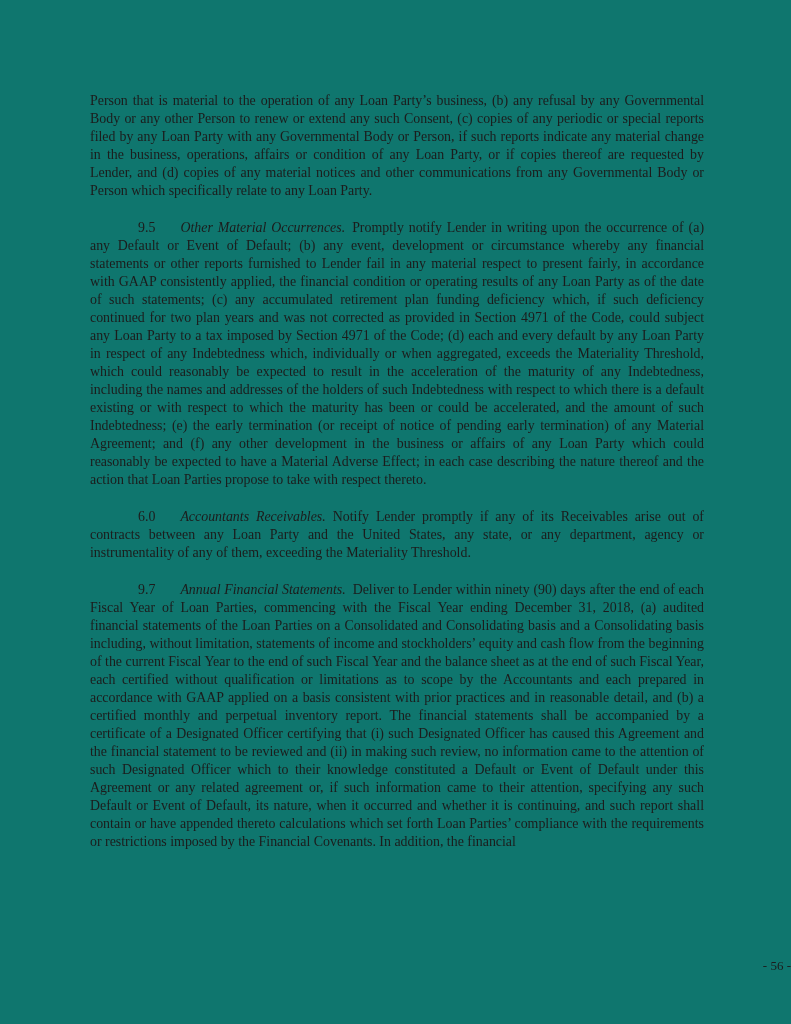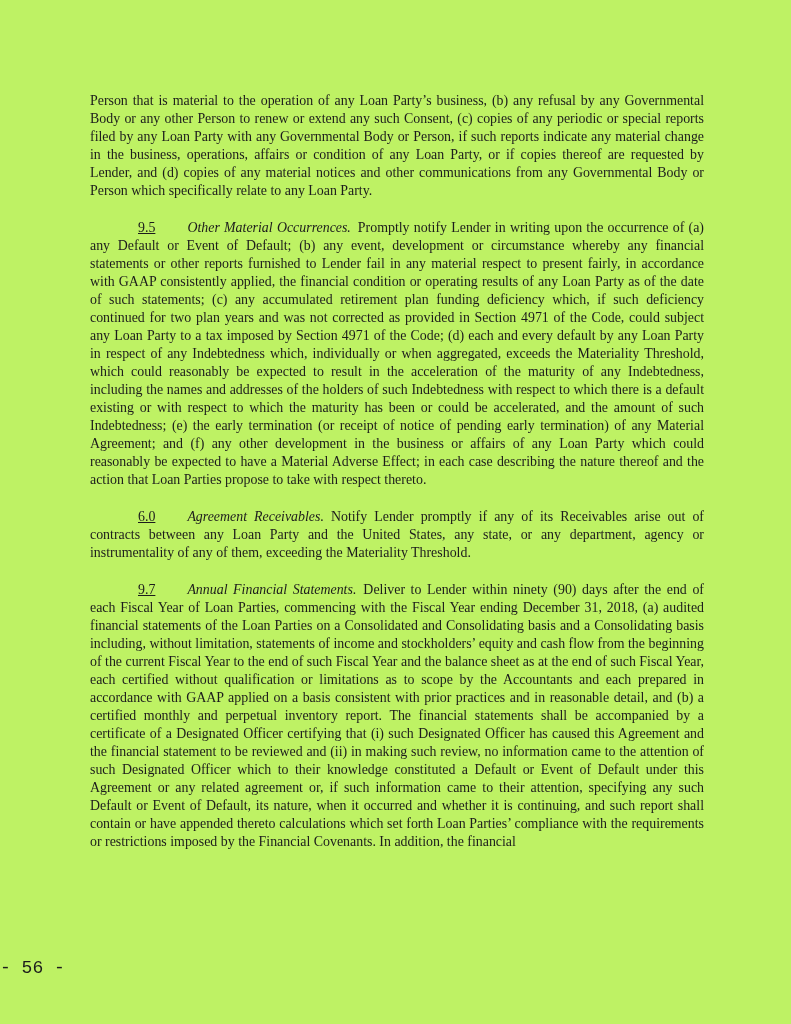--- a/index.html
+++ b/index.html
@@ -4,21 +4,21 @@
 <style>
   html, body {
     margin: 0;
     padding: 0;
     background: #ffffff;
   }
   .page {
     position: relative;
     width: 791px;
     height: 1024px;
-    background: #bef264;
+    background: #0f766e;
     overflow: hidden;
     font-family: "Liberation Serif", "DejaVu Serif", serif;
     color: #1c1c1c;
   }
   .text-block {
     position: absolute;
     left: 90px;
     top: 92px;
     width: 614px;
     font-size: 13.9px;
@@ -29,51 +29,49 @@
     margin: 0;
   }
   p.para + p.para {
     margin-top: 19px;
   }
   p.section {
     text-indent: 48px;
   }
   .sec-num {
     font-weight: normal;
-    margin-right: 32px;
-    text-decoration: underline;
+    margin-right: 25px;
   }
   .sec-head {
     font-weight: normal;
     font-style: italic;
     margin-right: 7px;
   }
   .page-number {
     position: absolute;
     top: 958px;
     left: 0;
     width: 100%;
-    text-align: left;
-    font-size: 18px;
+    text-align: right;
+    font-size: 13px;
     color: #1c1c1c;
-    font-family: Liberation Mono, monospace;
   }
 </style>
 </head>
 <body>
 
 <div class="page">
 
   <div class="text-block">
 
     <p class="para continuation"><span>Person that is material to the operation of any Loan Party’s business, (b) any refusal by any Governmental Body or any other Person to renew or extend any such Consent, (c) copies of any periodic or special reports filed by any Loan Party with any Governmental Body or Person, if such reports indicate any material change in the business, operations, affairs or condition of any Loan Party, or if copies thereof are requested by Lender, and (d) copies of any material notices and other communications from any Governmental Body or Person which specifically relate to any Loan Party.</span></p>
 
     <p class="para section"><span class="sec-num">9.5</span><span class="sec-head">Other Material Occurrences.</span><span class="sec-body">Promptly notify Lender in writing upon the occurrence of (a) any Default or Event of Default; (b) any event, development or circumstance whereby any financial statements or other reports furnished to Lender fail in any material respect to present fairly, in accordance with GAAP consistently applied, the financial condition or operating results of any Loan Party as of the date of such statements; (c) any accumulated retirement plan funding deficiency which, if such deficiency continued for two plan years and was not corrected as provided in Section 4971 of the Code, could subject any Loan Party to a tax imposed by Section 4971 of the Code; (d) each and every default by any Loan Party in respect of any Indebtedness which, individually or when aggregated, exceeds the Materiality Threshold, which could reasonably be expected to result in the acceleration of the maturity of any Indebtedness, including the names and addresses of the holders of such Indebtedness with respect to which there is a default existing or with respect to which the maturity has been or could be accelerated, and the amount of such Indebtedness; (e) the early termination (or receipt of notice of pending early termination) of any Material Agreement; and (f) any other development in the business or affairs of any Loan Party which could reasonably be expected to have a Material Adverse Effect; in each case describing the nature thereof and the action that Loan Parties propose to take with respect thereto.</span></p>
 
-    <p class="para section"><span class="sec-num">6.0</span><span class="sec-head">Agreement Receivables.</span><span class="sec-body">Notify Lender promptly if any of its Receivables arise out of contracts between any Loan Party and the United States, any state, or any department, agency or instrumentality of any of them, exceeding the Materiality Threshold.</span></p>
+    <p class="para section"><span class="sec-num">6.0</span><span class="sec-head">Accountants Receivables.</span><span class="sec-body">Notify Lender promptly if any of its Receivables arise out of contracts between any Loan Party and the United States, any state, or any department, agency or instrumentality of any of them, exceeding the Materiality Threshold.</span></p>
 
     <p class="para section"><span class="sec-num">9.7</span><span class="sec-head">Annual Financial Statements.</span><span class="sec-body">Deliver to Lender within ninety (90) days after the end of each Fiscal Year of Loan Parties, commencing with the Fiscal Year ending December 31, 2018, (a) audited financial statements of the Loan Parties on a Consolidated and Consolidating basis and a Consolidating basis including, without limitation, statements of income and stockholders’ equity and cash flow from the beginning of the current Fiscal Year to the end of such Fiscal Year and the balance sheet as at the end of such Fiscal Year, each certified without qualification or limitations as to scope by the Accountants and each prepared in accordance with GAAP applied on a basis consistent with prior practices and in reasonable detail, and (b) a certified monthly and perpetual inventory report. The financial statements shall be accompanied by a certificate of a Designated Officer certifying that (i) such Designated Officer has caused this Agreement and the financial statement to be reviewed and (ii) in making such review, no information came to the attention of such Designated Officer which to their knowledge constituted a Default or Event of Default under this Agreement or any related agreement or, if such information came to their attention, specifying any such Default or Event of Default, its nature, when it occurred and whether it is continuing, and such report shall contain or have appended thereto calculations which set forth Loan Parties’ compliance with the requirements or restrictions imposed by the Financial Covenants. In addition, the financial</span></p>
 
   </div>
 
   <div class="page-number">- 56 -</div>
 
 </div>
 
 </body></html>

